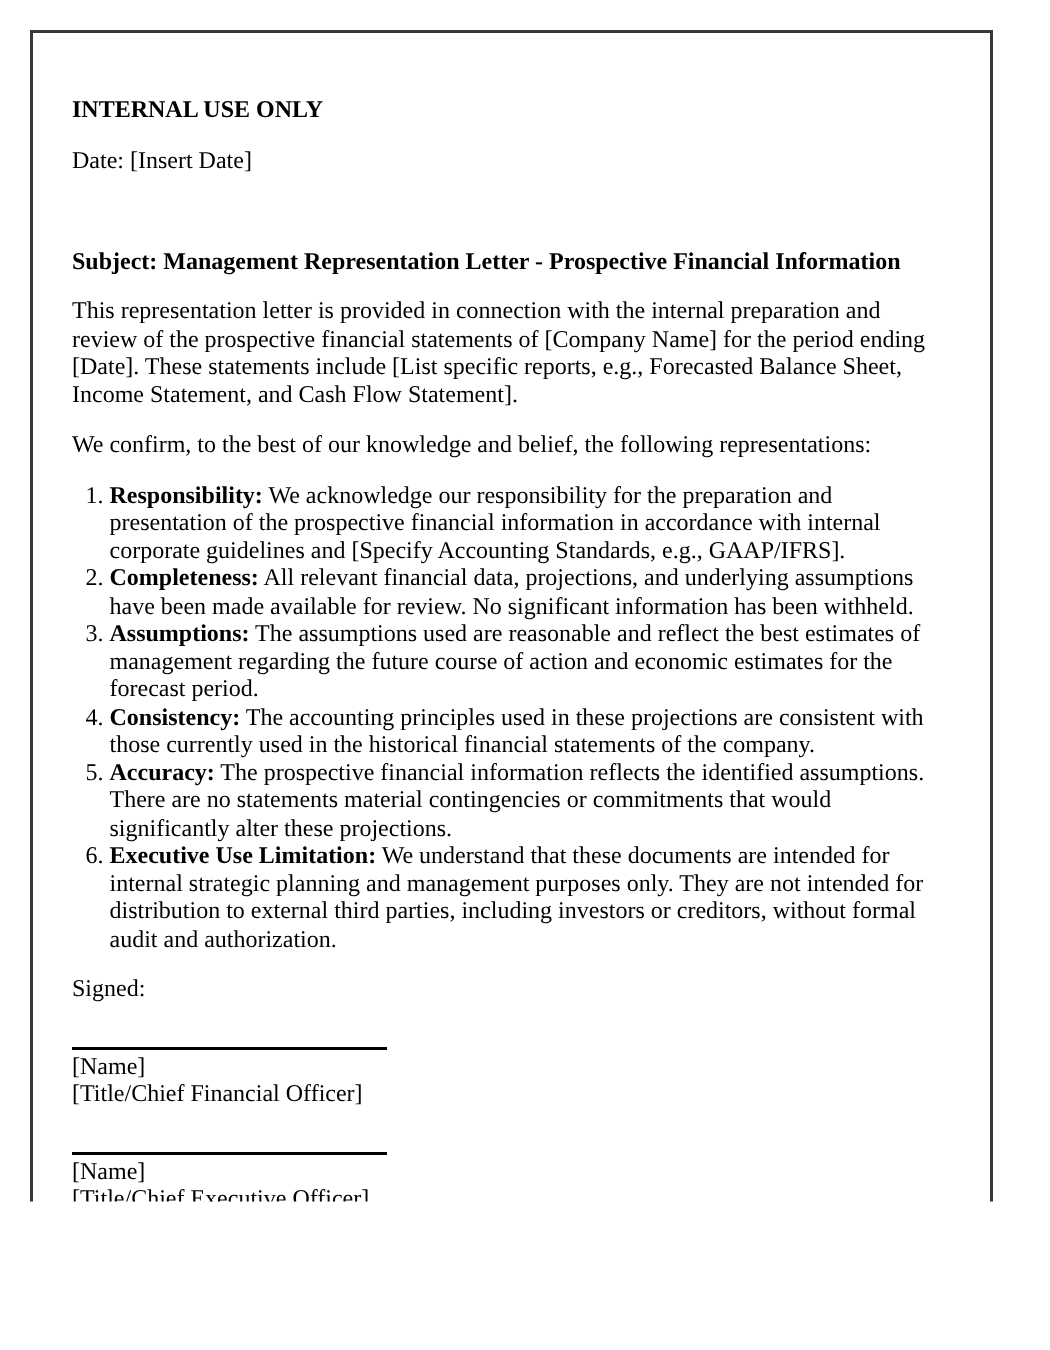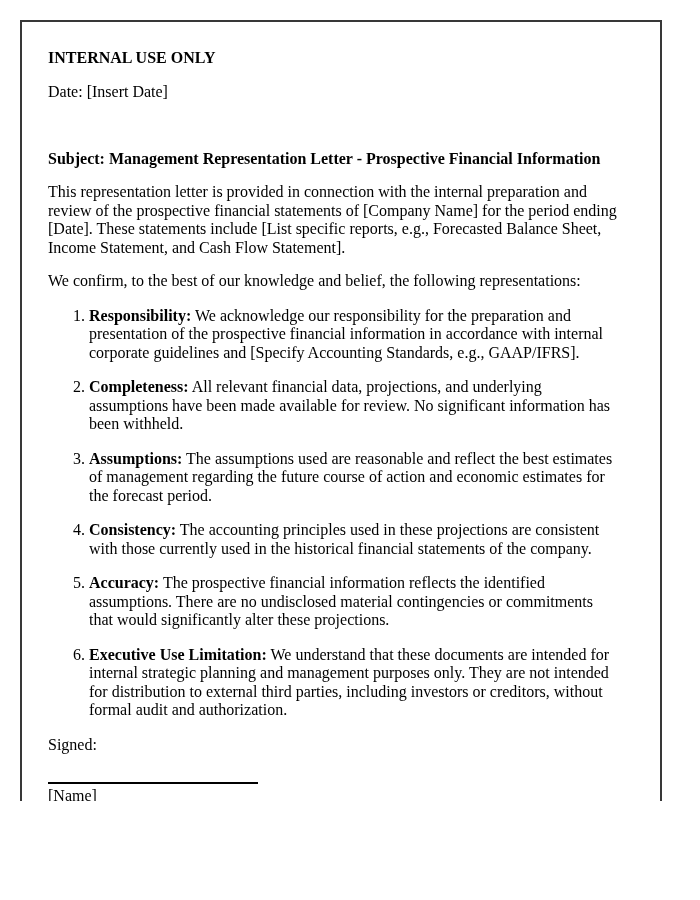--- a/index.html
+++ b/index.html
@@ -27,31 +27,31 @@
     background: #ffffff;
     border: 2px solid #383838;
     border-bottom: none;
     padding: 27px 26px 0 26px;
     overflow: hidden;
   }
   .document p {
     margin: 15px 0;
   }
   .document p:first-child {
-    margin-top: 0;
+    margin-top: 16px;
   }
   .bold {
     font-weight: bold;
   }
   ol.reps {
     margin: 15px 0;
     padding-left: 25px;
   }
   ol.reps li {
-    margin: 16px;
+    margin: 0;
     padding: 0;
   }
   .sig-block {
     margin-top: 28px;
   }
   .sig-line {
     width: 210px;
     height: 0;
     border-top: 2px solid #000000;
     margin-bottom: 3px;
@@ -72,21 +72,21 @@
 
   <p>This representation letter is provided in connection with the internal preparation and review of the prospective financial statements of [Company Name] for the period ending [Date]. These statements include [List specific reports, e.g., Forecasted Balance Sheet, Income Statement, and Cash Flow Statement].</p>
 
   <p>We confirm, to the best of our knowledge and belief, the following representations:</p>
 
   <ol class="reps">
     <li><strong>Responsibility:</strong><span> We acknowledge our responsibility for the preparation and presentation of the prospective financial information in accordance with internal corporate guidelines and [Specify Accounting Standards, e.g., GAAP/IFRS].</span></li>
     <li><strong>Completeness:</strong><span> All relevant financial data, projections, and underlying assumptions have been made available for review. No significant information has been withheld.</span></li>
     <li><strong>Assumptions:</strong><span> The assumptions used are reasonable and reflect the best estimates of management regarding the future course of action and economic estimates for the forecast period.</span></li>
     <li><strong>Consistency:</strong><span> The accounting principles used in these projections are consistent with those currently used in the historical financial statements of the company.</span></li>
-    <li><strong>Accuracy:</strong><span> The prospective financial information reflects the identified assumptions. There are no undisclosed material contingencies or commitments that would significantly alter these projections.</span></li>
+    <li><strong>Accuracy:</strong><span> The prospective financial information reflects the identified assumptions. There are no statements material contingencies or commitments that would significantly alter these projections.</span></li>
     <li><strong>Executive Use Limitation:</strong><span> We understand that these documents are intended for internal strategic planning and management purposes only. They are not intended for distribution to external third parties, including investors or creditors, without formal audit and authorization.</span></li>
   </ol>
 
   <p>Signed:</p>
 
   <div class="sig-block">
     <div class="sig-line"></div>
     <div>[Name]</div>
     <div>[Title/Chief Financial Officer]</div>
   </div>

